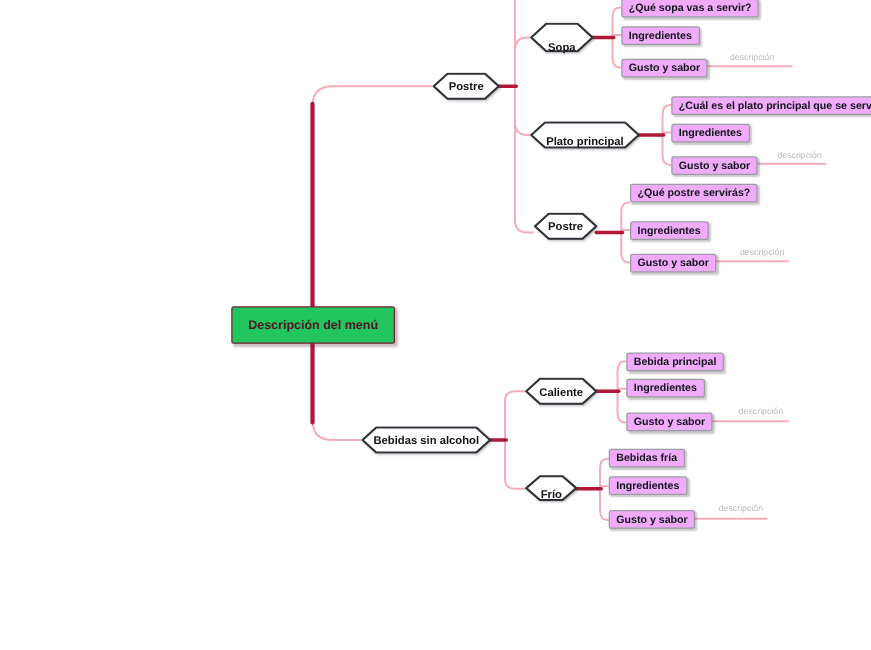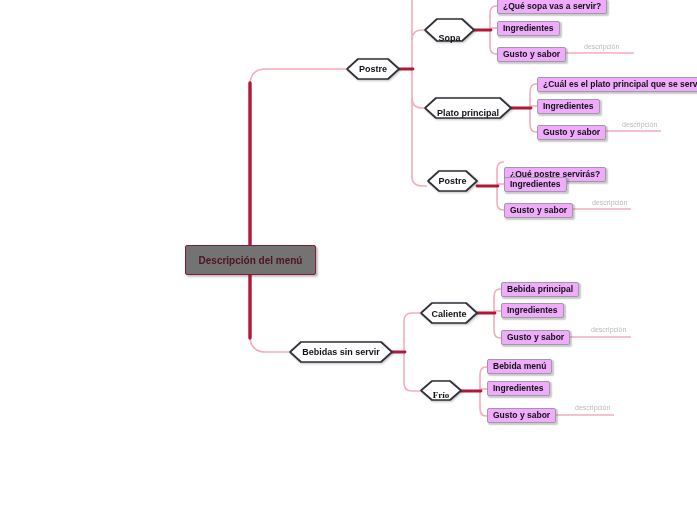--- a/index.html
+++ b/index.html
@@ -11,21 +11,21 @@
     overflow: hidden;
     background: #ffffff;
     font-family: "Liberation Sans", sans-serif;
   }
   .wires {
     position: absolute; left: 0; top: 0; z-index: 0;
   }
   .root {
     position: absolute; z-index: 2;
     box-sizing: border-box;
-    background: #737373;
+    background: #22c55e;
     border: 1.6px solid #7b1f33;
     border-radius: 2px;
     box-shadow: 2px 2px 2px rgba(70,40,45,.3);
     display: flex; align-items: center; justify-content: center;
     font-weight: bold; font-size: 10px; color: #4f1322;
     white-space: nowrap;
   }
   .hex {
     position: absolute; z-index: 2;
   }
@@ -128,53 +128,53 @@
   <div class="hex" style="left:427px; top:170px; width:51px; height:22px;">
       <svg width="51" height="22" viewBox="0 0 51 22">
         <polygon points="12,1 39,1 50,11 39,21 12,21 1,11" fill="#ffffff" stroke="#2f3038" stroke-width="1.7" stroke-linejoin="round"></polygon>
       </svg>
     <span class="hex-label">Postre</span>
   </div>
   <div class="hex" style="left:289px; top:341px; width:104px; height:22px;">
       <svg width="104" height="22" viewBox="0 0 104 22">
         <polygon points="12,1 92,1 103,11 92,21 12,21 1,11" fill="#ffffff" stroke="#2f3038" stroke-width="1.7" stroke-linejoin="round"></polygon>
       </svg>
-    <span class="hex-label">Bebidas sin servir</span>
+    <span class="hex-label">Bebidas sin alcohol</span>
   </div>
   <div class="hex" style="left:420px; top:302px; width:58px; height:24px;">
       <svg width="58" height="22" viewBox="0 0 58 22">
         <polygon points="12,1 46,1 57,11 46,21 12,21 1,11" fill="#ffffff" stroke="#2f3038" stroke-width="1.7" stroke-linejoin="round"></polygon>
       </svg>
     <span class="hex-label">Caliente</span>
   </div>
-  <div class="hex" style="left:420px; top:380px; width:42px; height:30px;font-family:Liberation Serif, serif;">
+  <div class="hex" style="left:420px; top:380px; width:42px; height:30px;">
       <svg width="42" height="21" viewBox="0 0 42 21">
         <polygon points="12,1 30,1 41,10.5 30,20 12,20 1,10.5" fill="#ffffff" stroke="#2f3038" stroke-width="1.7" stroke-linejoin="round"></polygon>
       </svg>
     <span class="hex-label">Frío</span>
   </div>
 
   <div class="leaf" style="left:497px; top:-1px;">¿Qué sopa vas a servir?</div>
   <div class="leaf" style="left:497px; top:21px;">Ingredientes</div>
   <div class="leaf" style="left:497px; top:47px;">Gusto y sabor</div>
   <span class="edge-label" style="left:584px; top:43px;">descripción</span>
 
   <div class="leaf" style="left:537px; top:77px;">¿Cuál es el plato principal que se servirá?</div>
   <div class="leaf" style="left:537px; top:99px;">Ingredientes</div>
   <div class="leaf" style="left:537px; top:125px;">Gusto y sabor</div>
   <span class="edge-label" style="left:622px; top:121px;">descripción</span>
 
-  <div class="leaf" style="left:504px; top:167px;">¿Qué postre servirás?</div>
+  <div class="leaf" style="left:504px; top:147px;">¿Qué postre servirás?</div>
   <div class="leaf" style="left:504px; top:177px;">Ingredientes</div>
   <div class="leaf" style="left:504px; top:203px;">Gusto y sabor</div>
   <span class="edge-label" style="left:592px; top:199px;">descripción</span>
 
   <div class="leaf" style="left:501px; top:282px;">Bebida principal</div>
   <div class="leaf" style="left:501px; top:303px;">Ingredientes</div>
   <div class="leaf" style="left:501px; top:330px;">Gusto y sabor</div>
   <span class="edge-label" style="left:591px; top:326px;">descripción</span>
 
-  <div class="leaf" style="left:487px; top:359px;">Bebida menú</div>
+  <div class="leaf" style="left:487px; top:359px;">Bebidas fría</div>
   <div class="leaf" style="left:487px; top:381px;">Ingredientes</div>
   <div class="leaf" style="left:487px; top:408px;">Gusto y sabor</div>
   <span class="edge-label" style="left:575px; top:404px;">descripción</span>
 
 </div>
 
 </body></html>

